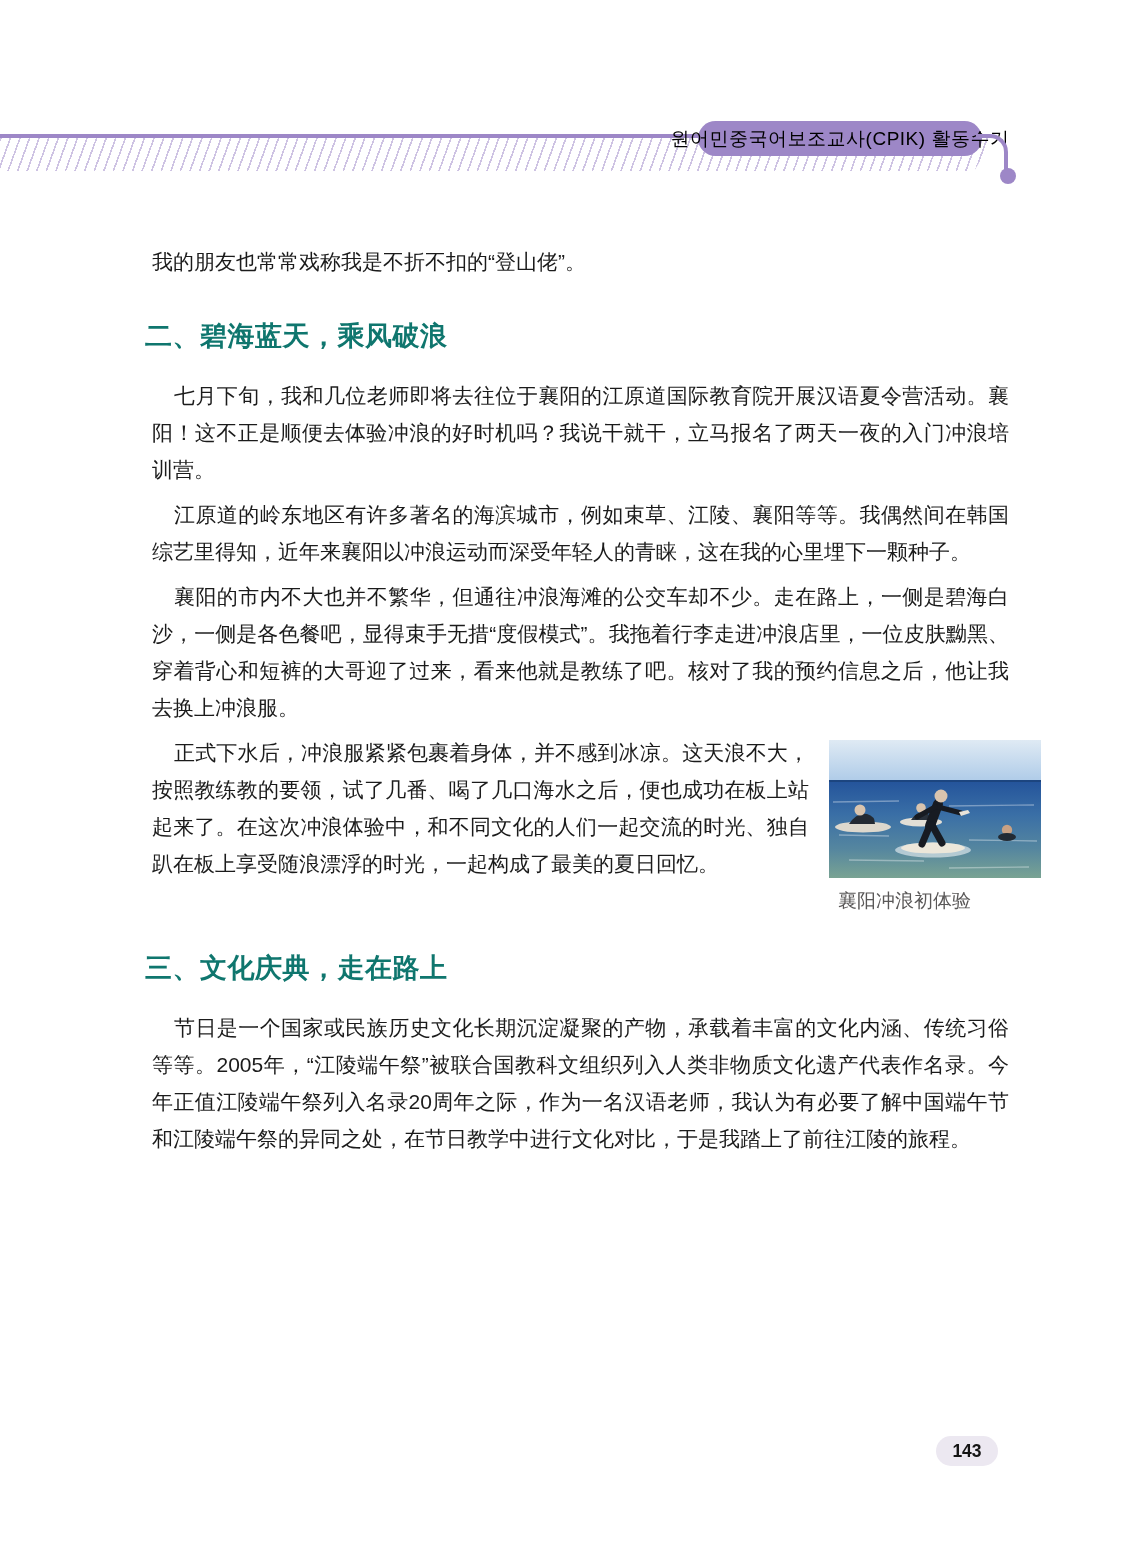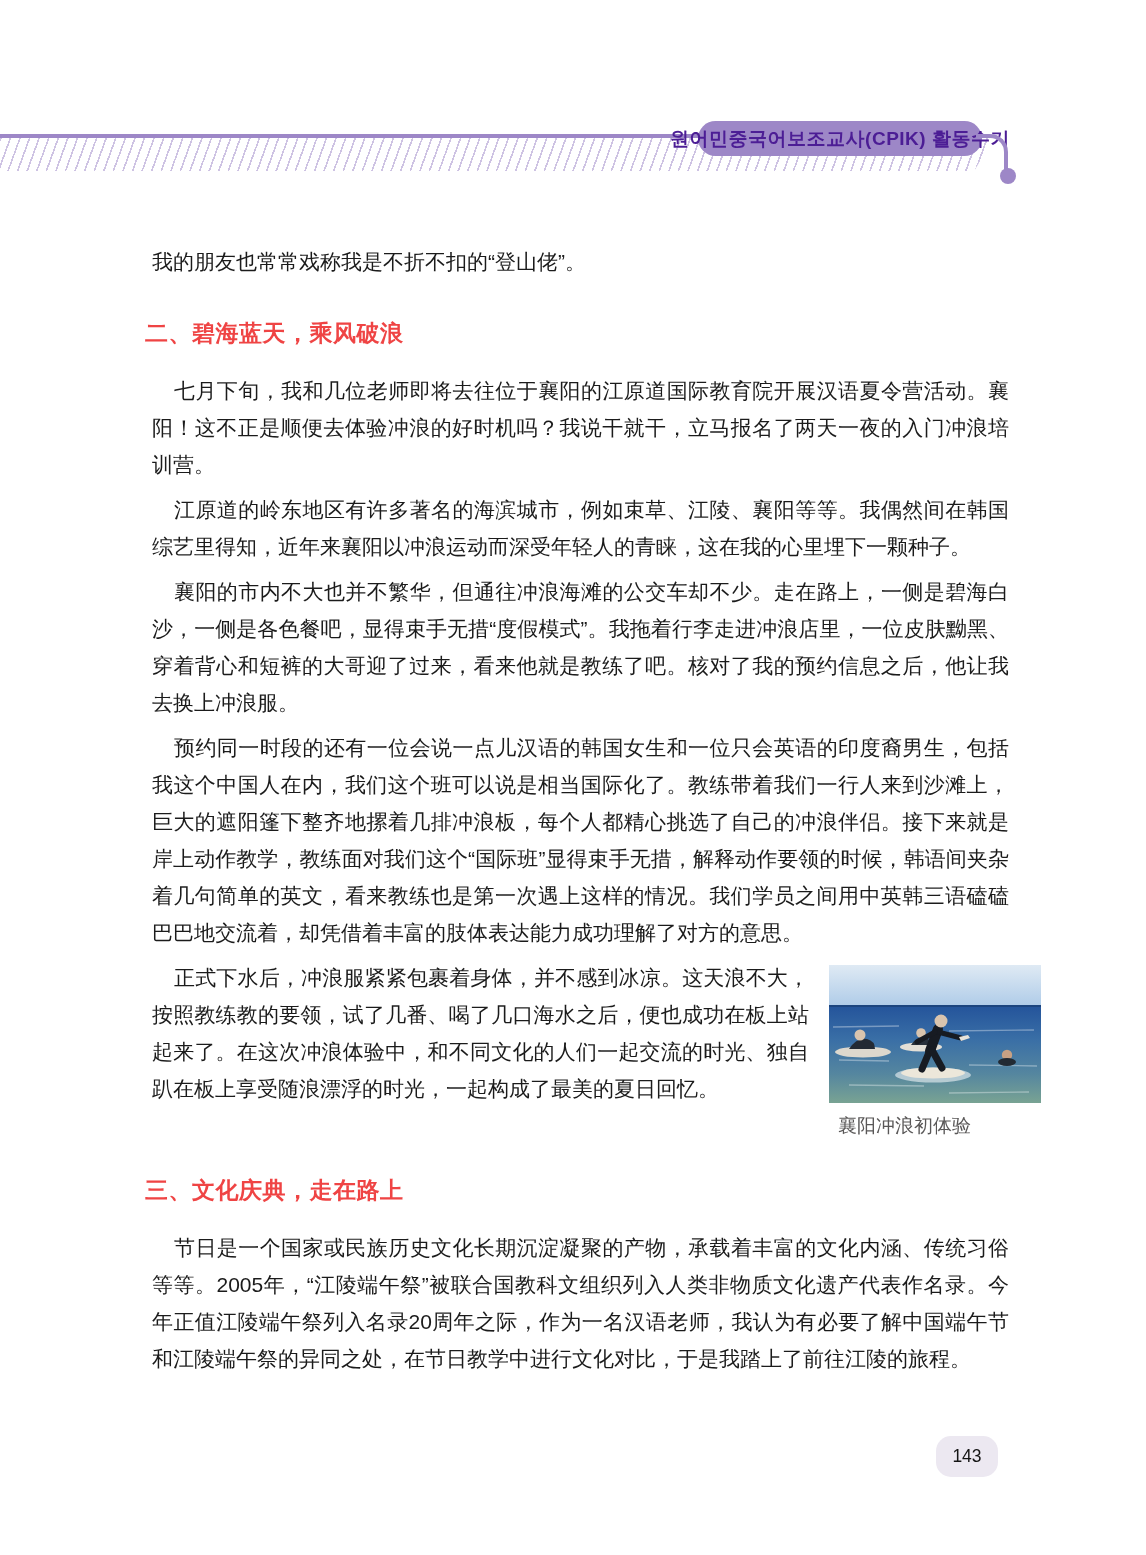--- a/index.html
+++ b/index.html
@@ -18,21 +18,21 @@
   }
   .header-hatch{
     position:absolute;top:138px;left:0;width:994px;height:33px;
     background:repeating-linear-gradient(110deg,
       rgba(157,135,199,.5) 0 1.6px, transparent 1.6px 9px);
     clip-path:polygon(0 0,100% 0,98% 100%,0 100%);
   }
   .header-pill{
     position:absolute;left:698px;top:121px;width:284px;height:35px;
     border-radius:18px;background:var(--accent,#9d87c7);
-    color:#4c1d95;font-weight:bold;font-size:19px;
+    color:#000000;font-weight:normal;font-size:19px;
     display:flex;align-items:center;justify-content:center;
     letter-spacing:.5px;white-space:nowrap;
   }
   .header-curve{
     position:absolute;left:976px;top:134px;width:28px;height:36px;
     border-top:4px solid var(--accent,#9d87c7);
     border-right:4px solid var(--accent,#9d87c7);
     border-top-right-radius:18px;
   }
   .header-dot{
@@ -43,41 +43,41 @@
   .content{
     position:absolute;left:145px;top:243px;width:864px;
   }
   p.body{
     font-size:21px;line-height:37px;margin:0 0 8px 7px;
     text-align:justify;word-break:break-all;
     text-indent:22px;
   }
   p.noindent{text-indent:0;}
   h2.section{
-    font-size:23px;font-weight:bold;color:#ef4444;
+    font-size:27px;font-weight:bold;color:#0f766e;
     margin:38px 0 23px 0;letter-spacing:.5px;
   }
   h2.section.second{margin-top:33px;}
   
   .wrap-block{overflow:visible;}
   .wrap-block::after{content:"";display:block;clear:both;}
   figure.photo-figure{
     float:right;width:180px;margin:6px 0 4px 20px;
   }
   .photo-frame{width:212px;height:138px;overflow:hidden;display:block;}
   figcaption{
     font-size:19px;line-height:24px;color:#595757;
     margin-top:11px;padding-left:9px;text-indent:0;
   }
   
   .page-num{
-    position:absolute;left:936px;top:1436px;width:62px;height:41px;
+    position:absolute;left:936px;top:1436px;width:62px;height:30px;
     border-radius:15px;background:var(--pill,#ece8f1);
     display:flex;align-items:center;justify-content:center;
-    font-size:17.5px;font-weight:normal;color:#141414;
+    font-size:17.5px;font-weight:bold;color:#141414;
   }
 </style>
 </head>
 <body style="--accent: #9d87c7; --pill: #ece8f1;">
 
 <div class="page">
 
   <header>
     <div class="header-line"></div>
     <div class="header-hatch"></div>
@@ -90,21 +90,20 @@
 
   <main class="content">
 
     <p class="body noindent">我的朋友也常常戏称我是不折不扣的“登山佬”。</p>
 
     <h2 class="section">二、碧海蓝天，乘风破浪</h2>
 
     <p class="body">七月下旬，我和几位老师即将去往位于襄阳的江原道国际教育院开展汉语夏令营活动。襄阳！这不正是顺便去体验冲浪的好时机吗？我说干就干，立马报名了两天一夜的入门冲浪培训营。</p>
     <p class="body">江原道的岭东地区有许多著名的海滨城市，例如束草、江陵、襄阳等等。我偶然间在韩国综艺里得知，近年来襄阳以冲浪运动而深受年轻人的青睐，这在我的心里埋下一颗种子。</p>
     <p class="body">襄阳的市内不大也并不繁华，但通往冲浪海滩的公交车却不少。走在路上，一侧是碧海白沙，一侧是各色餐吧，显得束手无措“度假模式”。我拖着行李走进冲浪店里，一位皮肤黝黑、穿着背心和短裤的大哥迎了过来，看来他就是教练了吧。核对了我的预约信息之后，他让我去换上冲浪服。</p>
-    <p class="body">预约同一时段的还有一位会说一点儿汉语的韩国女生和一位只会英语的印度裔男生，包括我这个中国人在内，我们这个班可以说是相当国际化了。教练带着我们一行人来到沙滩上，巨大的遮阳篷下整齐地摞着几排冲浪板，每个人都精心挑选了自己的冲浪伴侣。接下来就是岸上动作教学，教练面对我们这个“国际班”显得束手无措，解释动作要领的时候，韩语间夹杂着几句简单的英文，看来教练也是第一次遇上这样的情况。我们学员之间用中英韩三语磕磕巴巴地交流着，却凭借着丰富的肢体表达能力成功理解了对方的意思。</p>
 
     <div class="wrap-block">
       <figure class="photo-figure">
         <span class="photo-frame">
           <svg width="212" height="138" viewBox="0 0 212 138" xmlns="http://www.w3.org/2000/svg">
             <defs>
               <linearGradient id="sky" x1="0" y1="0" x2="0" y2="1">
                 <stop offset="0" stop-color="#dfeaf4"></stop>
                 <stop offset="1" stop-color="#aecbe8"></stop>
               </linearGradient>

